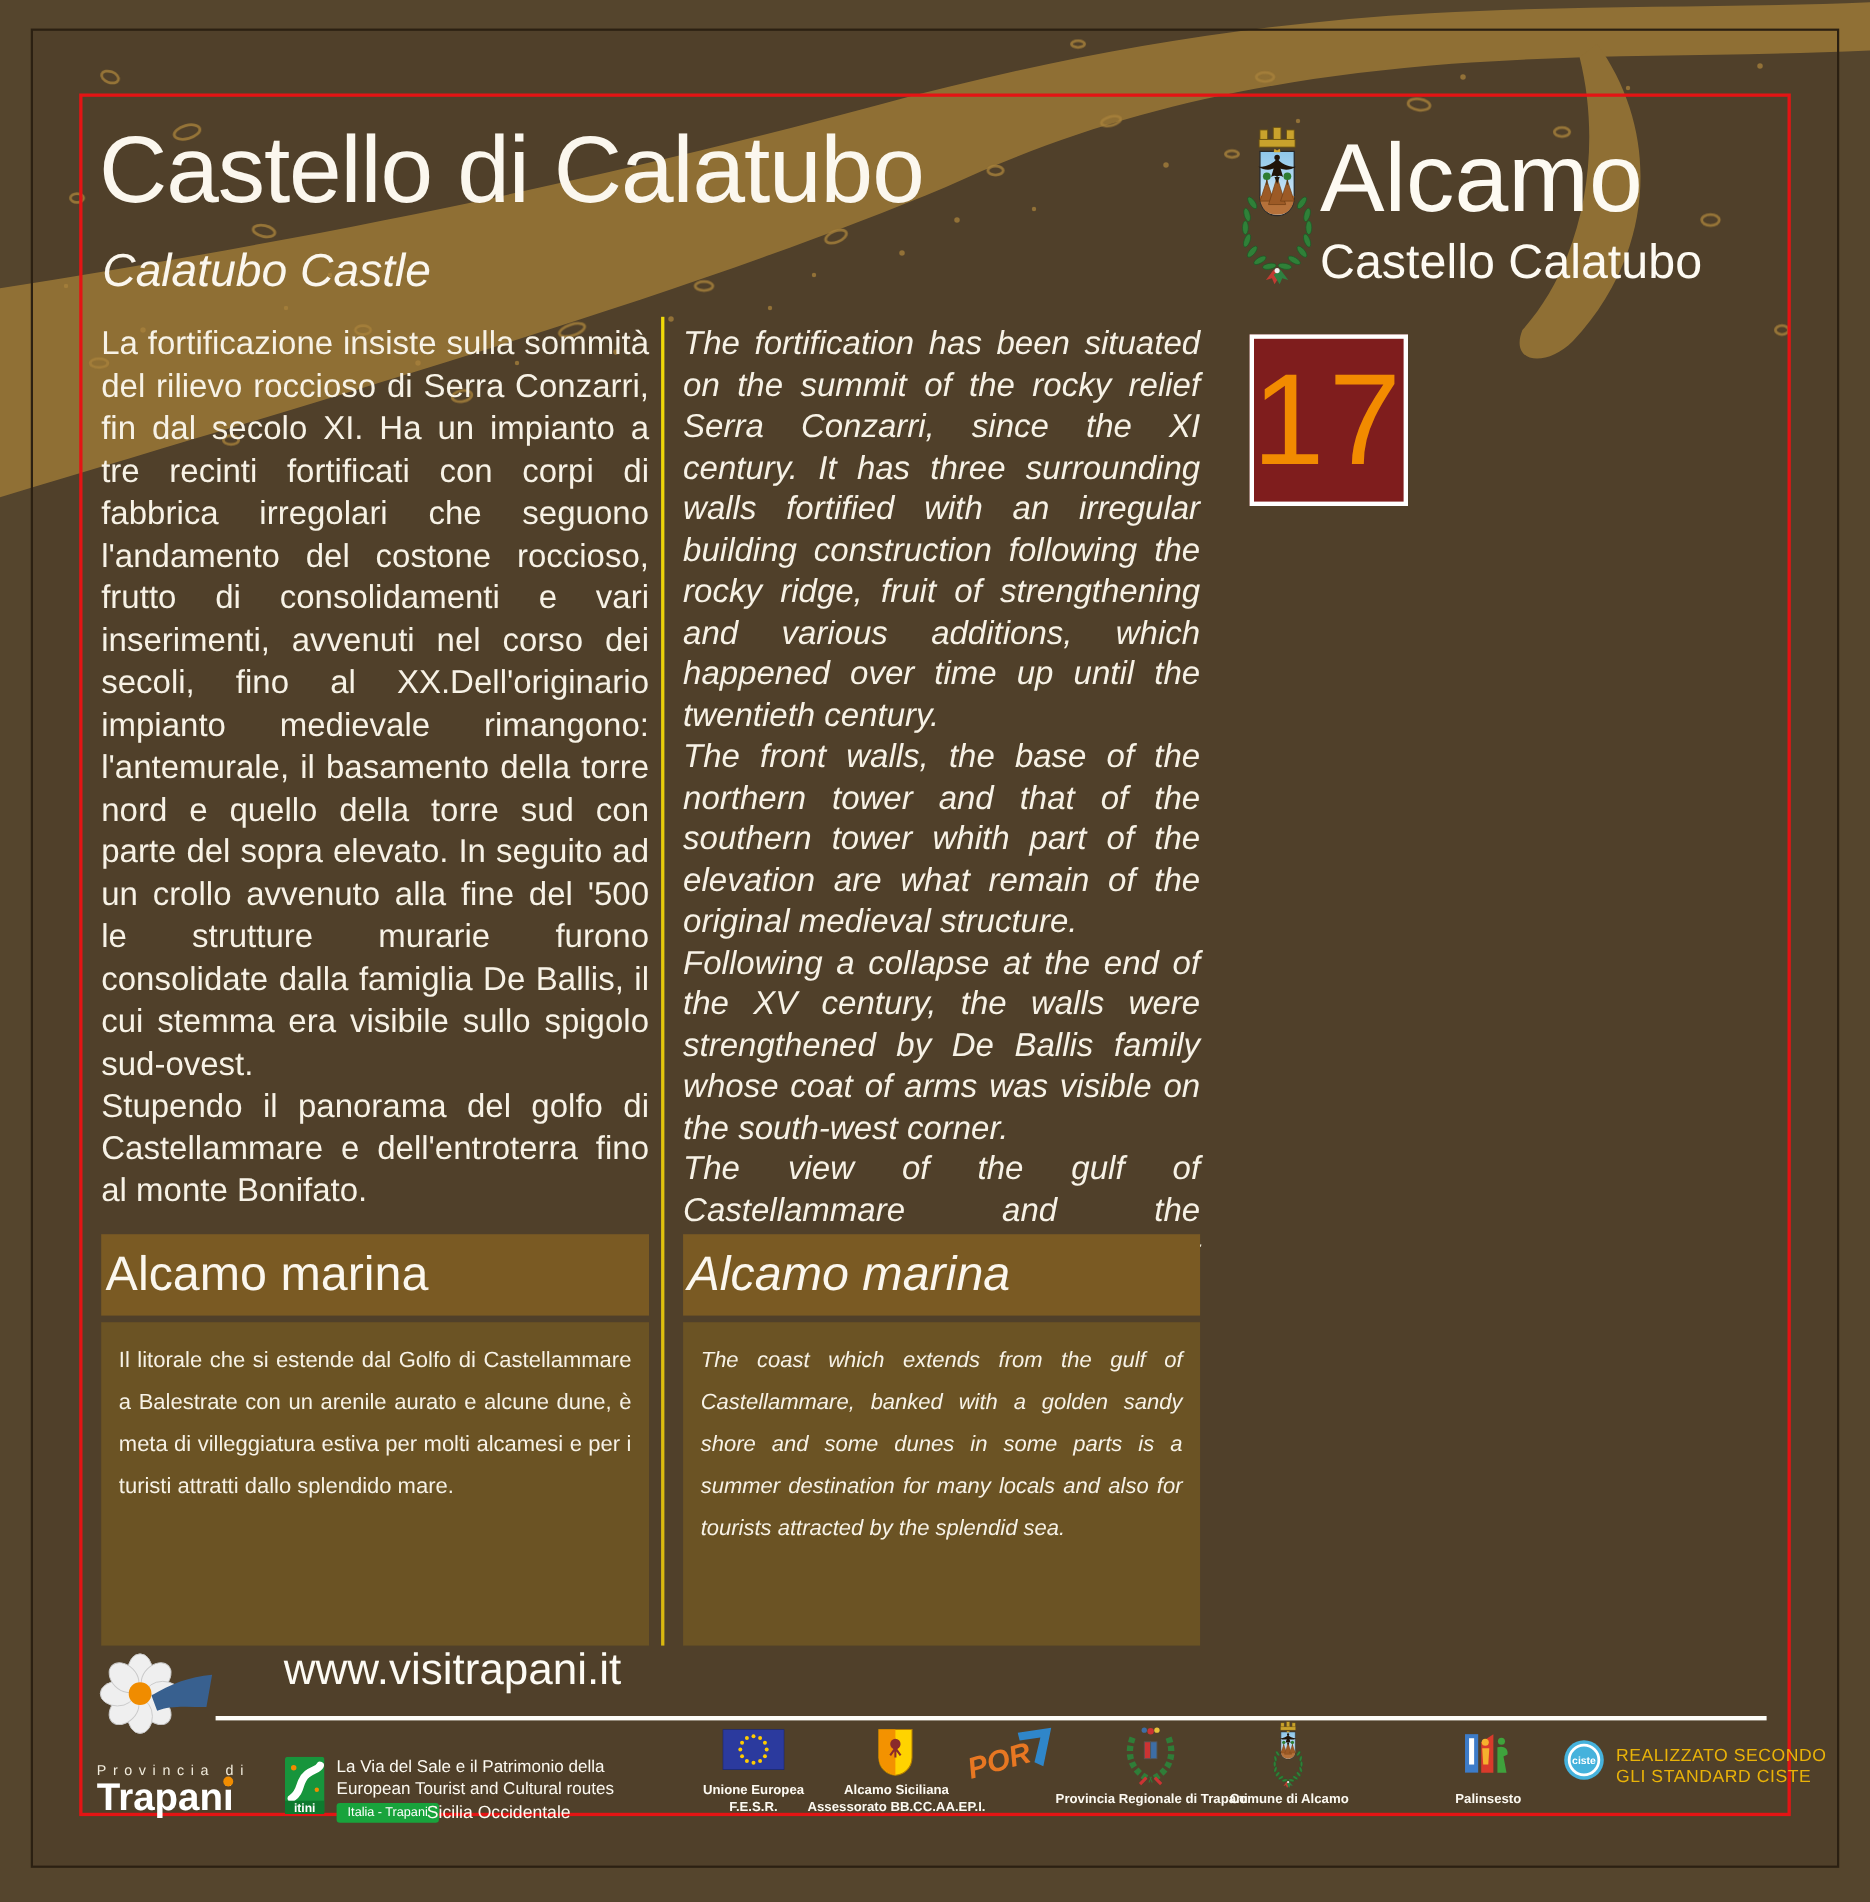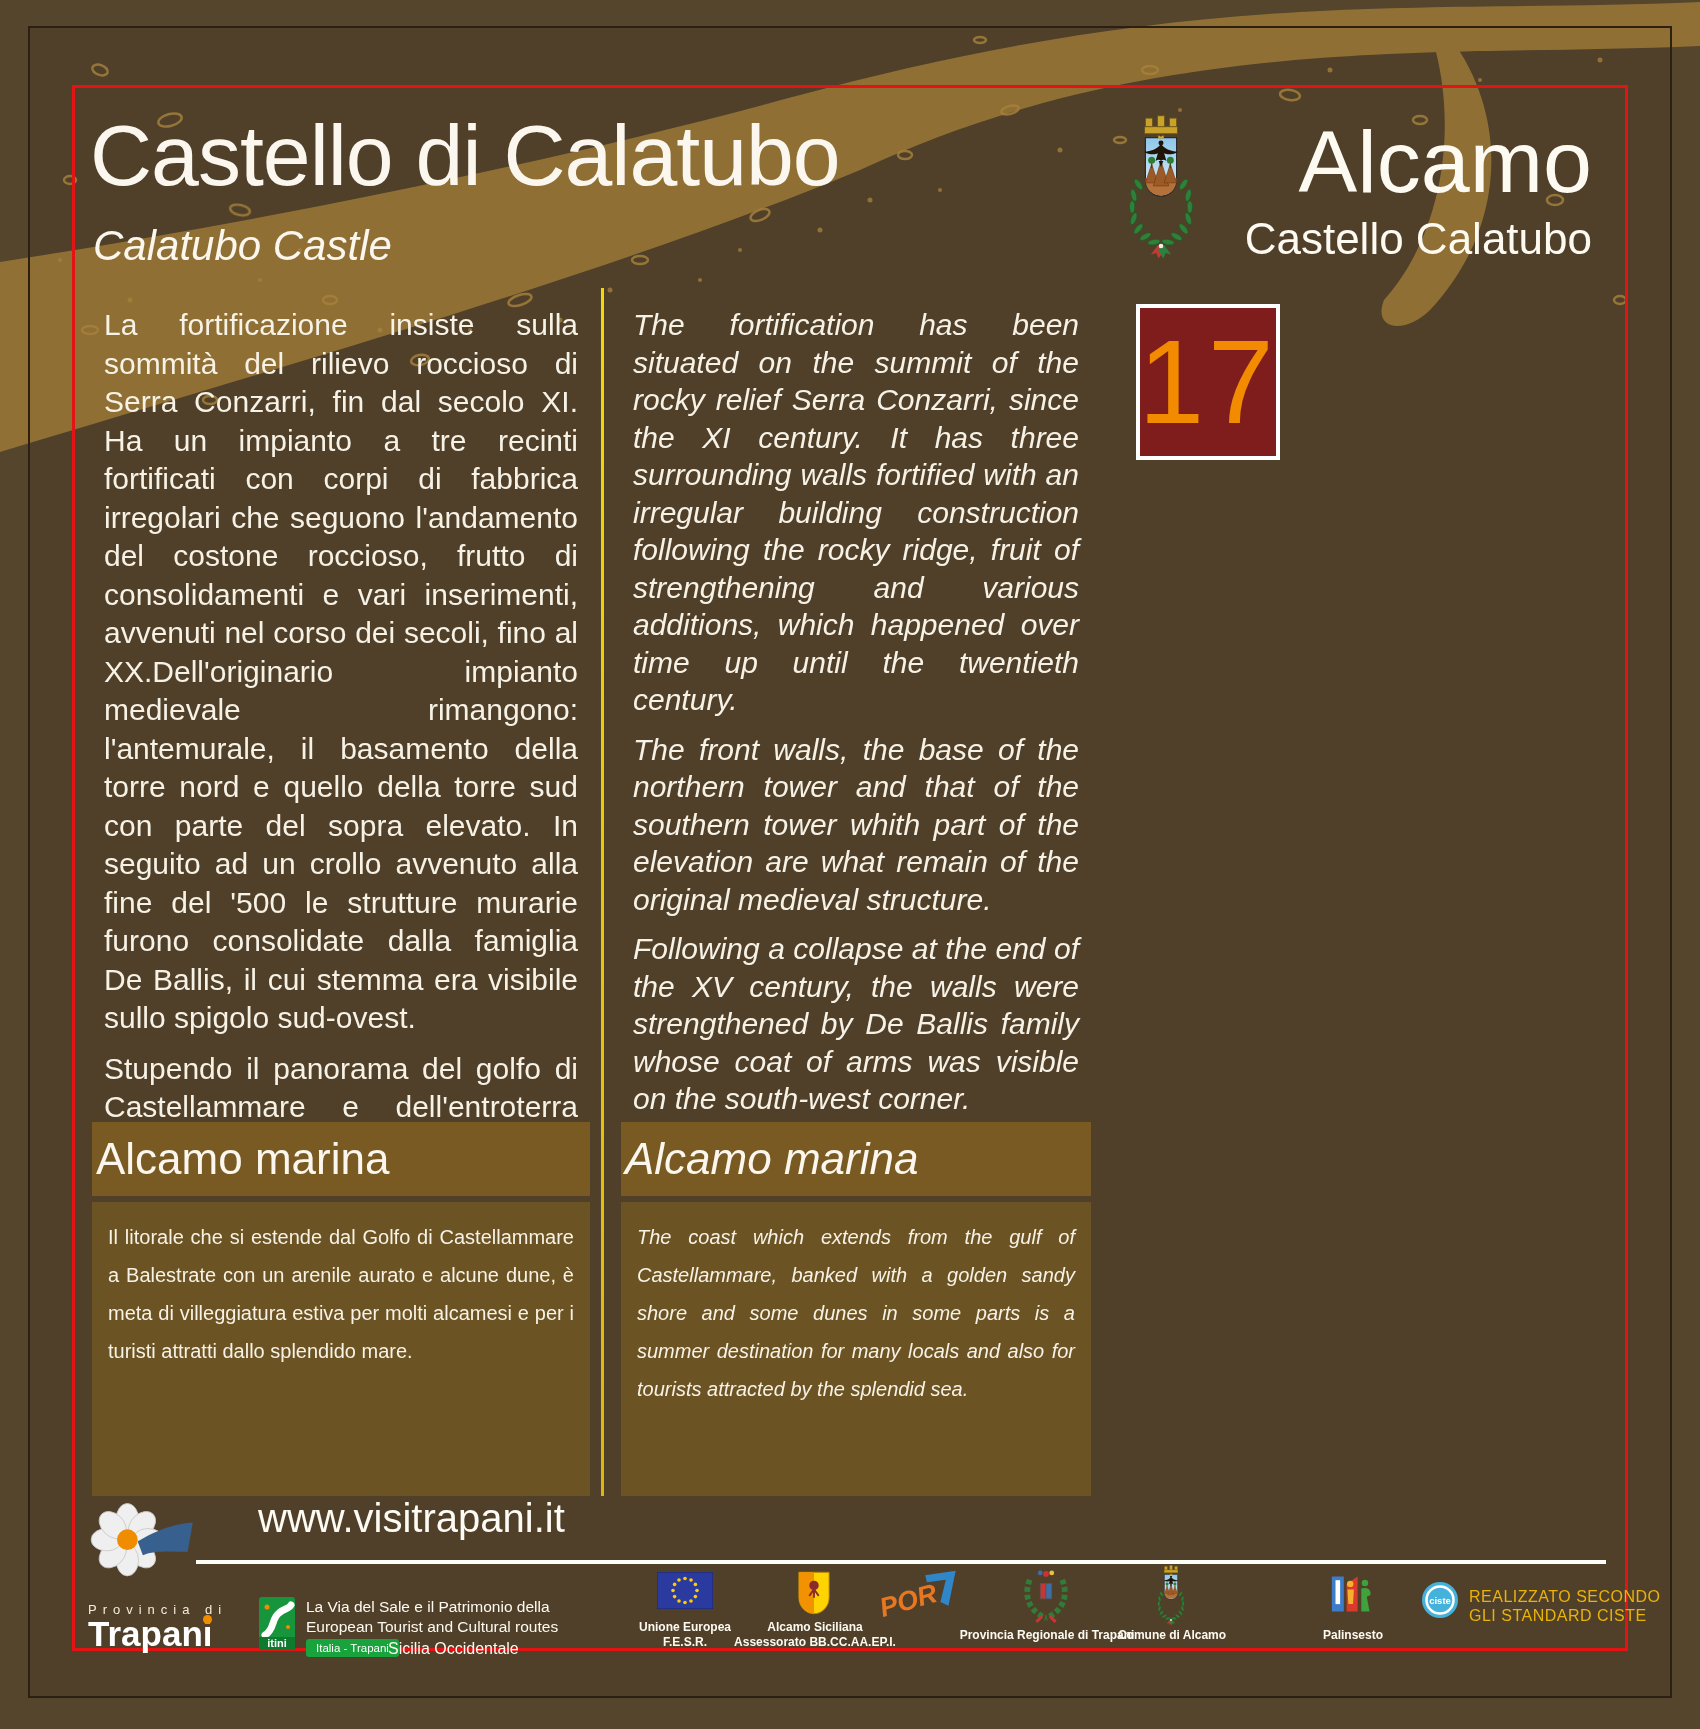--- a/index.html
+++ b/index.html
@@ -14,29 +14,29 @@
   .panel-bg{position:absolute;left:28px;top:26px;width:1644px;height:1672px;background:#50402a;z-index:0}
   .texture{position:absolute;left:0;top:0;z-index:1;pointer-events:none}
   .outer-frame{position:absolute;left:28px;top:26px;width:1640px;height:1668px;border:2px solid #2b2012;z-index:2}
   .red-frame{position:absolute;left:72px;top:85px;width:1550px;height:1560px;border:3px solid #e41414;z-index:2}
   .content{position:absolute;left:0;top:0;width:1700px;height:1667px;z-index:3}
 
   
   .title{position:absolute;left:90px;top:110px;font-size:86px;line-height:1.05;letter-spacing:-1px;color:#fbf7ee;white-space:nowrap}
   .subtitle{position:absolute;left:93px;top:222px;font-size:42px;font-style:italic;color:#fbf7ee}
   .brand-crest{position:absolute;left:1122px;top:108px}
-  .brand-text{position:absolute;left:1200px;top:116px;width:392px;text-align:right}
+  .brand-text{position:absolute;left:1200px;top:116px;width:392px;text-align:left}
   .brand-city{font-size:88px;line-height:1.05;color:#fdfaf2}
   .brand-site{font-size:44px;margin-top:6px;color:#fdfaf2}
   .marker{position:absolute;left:1136px;top:304px;width:136px;height:148px;background:#7f1d1d;border:4px solid #fff;
           display:flex;align-items:center;justify-content:center;font-size:118px;color:#f28b00;letter-spacing:4px}
 
   
   .col{position:absolute;top:294px}
-  .col p{margin:12px;font-size:30px;line-height:38.5px;text-align:justify}
+  .col p{margin:0;font-size:30px;line-height:38.5px;text-align:justify}
   .col-it{left:92px;width:498px}
   .col-en{left:621px;width:470px;font-style:italic}
   .col-en p{line-height:37.5px}
   .divider{position:absolute;left:601px;top:288px;width:3px;height:1208px;background:linear-gradient(to bottom,#f0da08,#d9b80f)}
 
   
   .marina-head{position:absolute;top:1122px;height:74px;background:#7a5a23;display:flex;align-items:center;
                padding-left:4px;box-sizing:border-box;font-size:44px;color:#fbf7ee}
   .marina-head.en{font-style:italic}
   .marina-box{position:absolute;top:1202px;height:294px;background:#6b5324;box-sizing:border-box;padding:16px 16px 0 16px}

